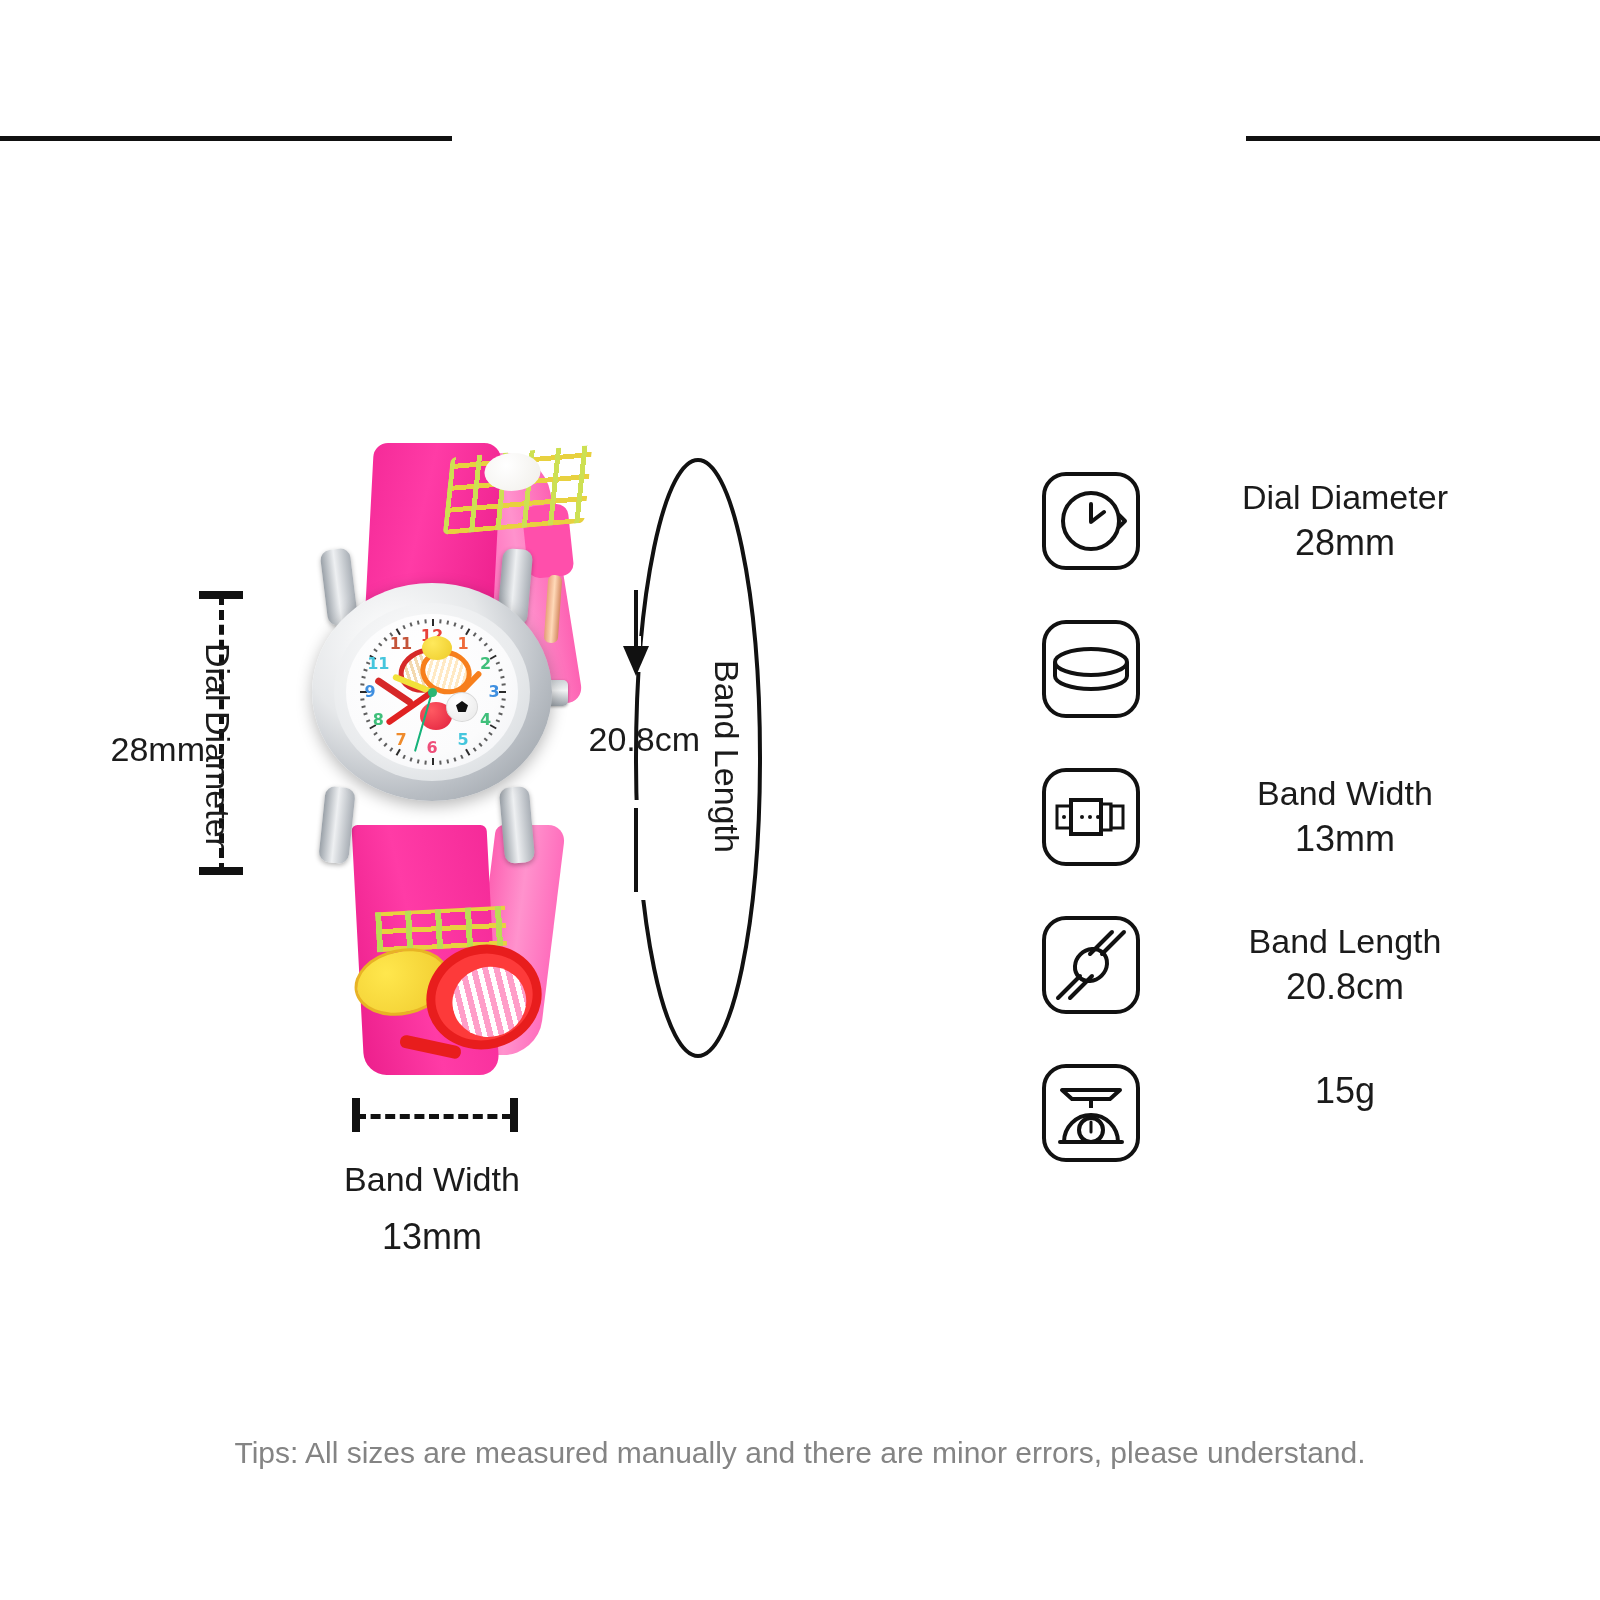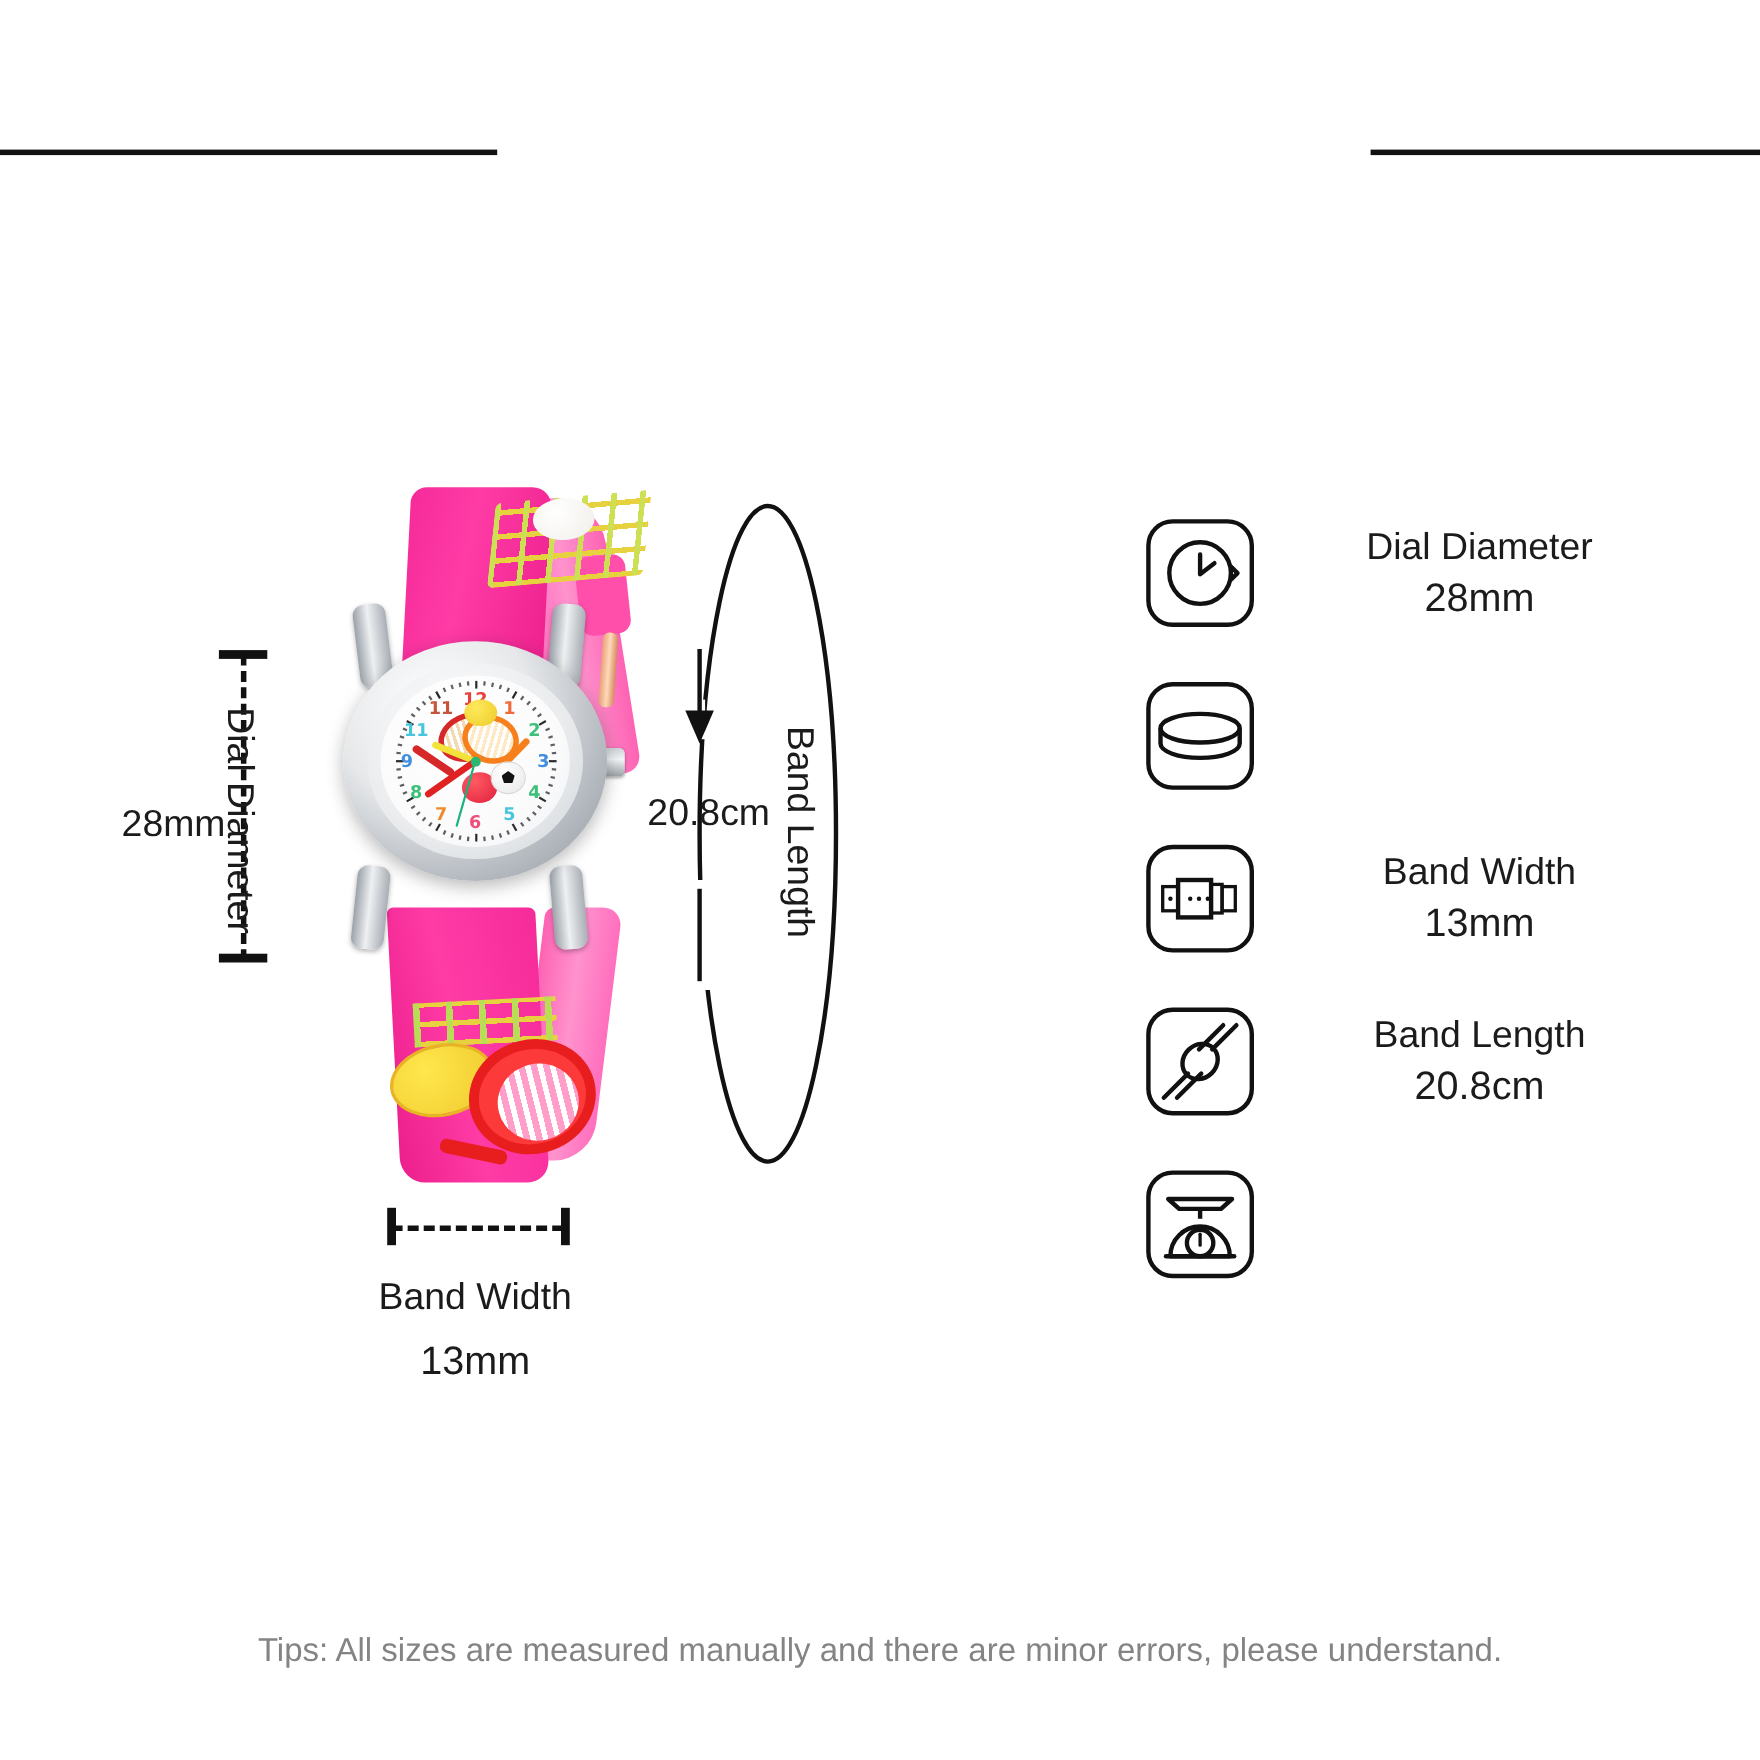--- a/index.html
+++ b/index.html
@@ -441,21 +441,20 @@
   }
 
   
   .footer {
     position: absolute;
     left: 0; top: 1436px;
     width: 1600px;
     text-align: center;
     font-size: 30px;
     color: #848484;
-    margin-top: 48px;
   }
 </style>
 </head>
 <body>
 
 <div class="header">
   <div class="rule rule-left"></div>
   <div class="rule rule-right"></div>
 </div>
 
@@ -676,18 +675,19 @@
     <svg class="spec-icon" viewBox="0 0 102 102">
       <rect x="4" y="4" width="94" height="94" rx="22" fill="none" stroke="#111" stroke-width="4"></rect>
       <path d="M22 28 L80 28 L70 37 L32 37 Z" fill="none" stroke="#111" stroke-width="4" stroke-linejoin="round"></path>
       <path d="M51 37 L51 46" stroke="#111" stroke-width="4"></path>
       <path d="M24 80 A27 27 0 0 1 78 80 Z" fill="none" stroke="#111" stroke-width="4" stroke-linejoin="round"></path>
       <path d="M20 80 L82 80" stroke="#111" stroke-width="4" stroke-linecap="round"></path>
       <circle cx="51" cy="68" r="12" fill="none" stroke="#111" stroke-width="4"></circle>
       <path d="M51 60 L51 70" stroke="#111" stroke-width="3" stroke-linecap="round"></path>
     </svg>
     <div class="spec-text">
+      <div class="spec-value">15g</div>
     </div>
   </div>
 
 </div>
 
 <div class="footer">Tips: All sizes are measured manually and there are minor errors, please understand.</div>
 
 </body></html>

